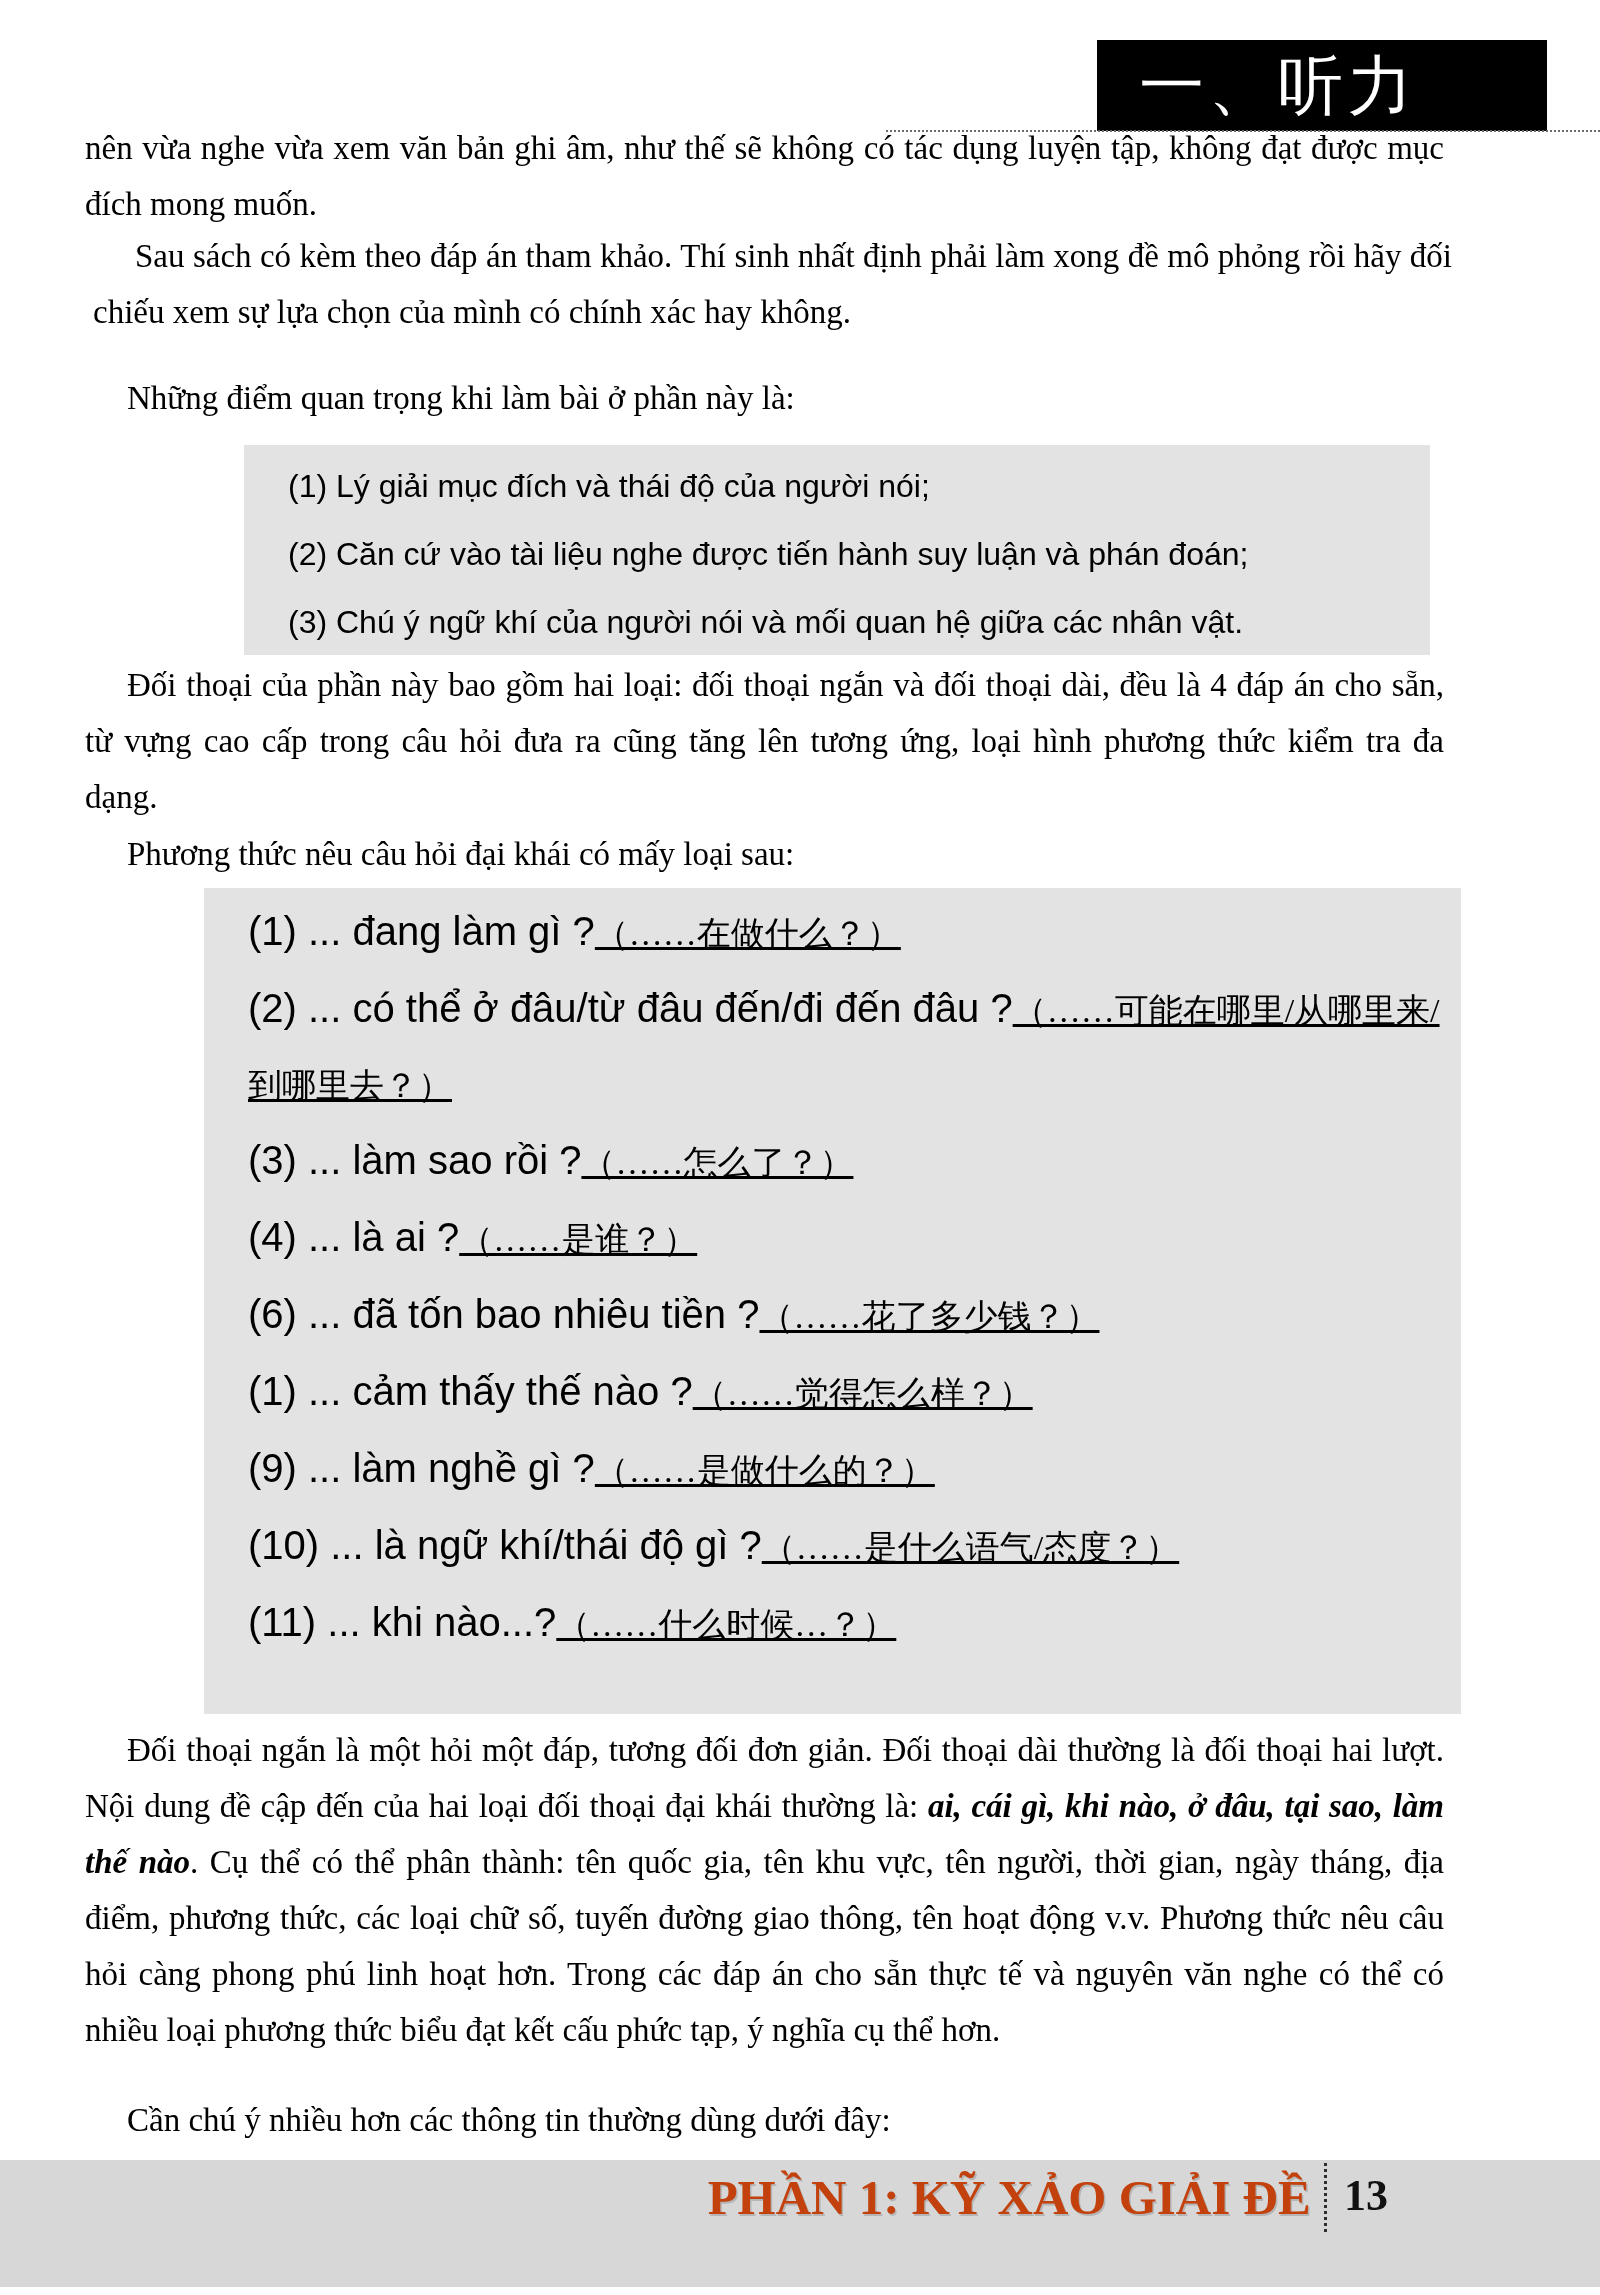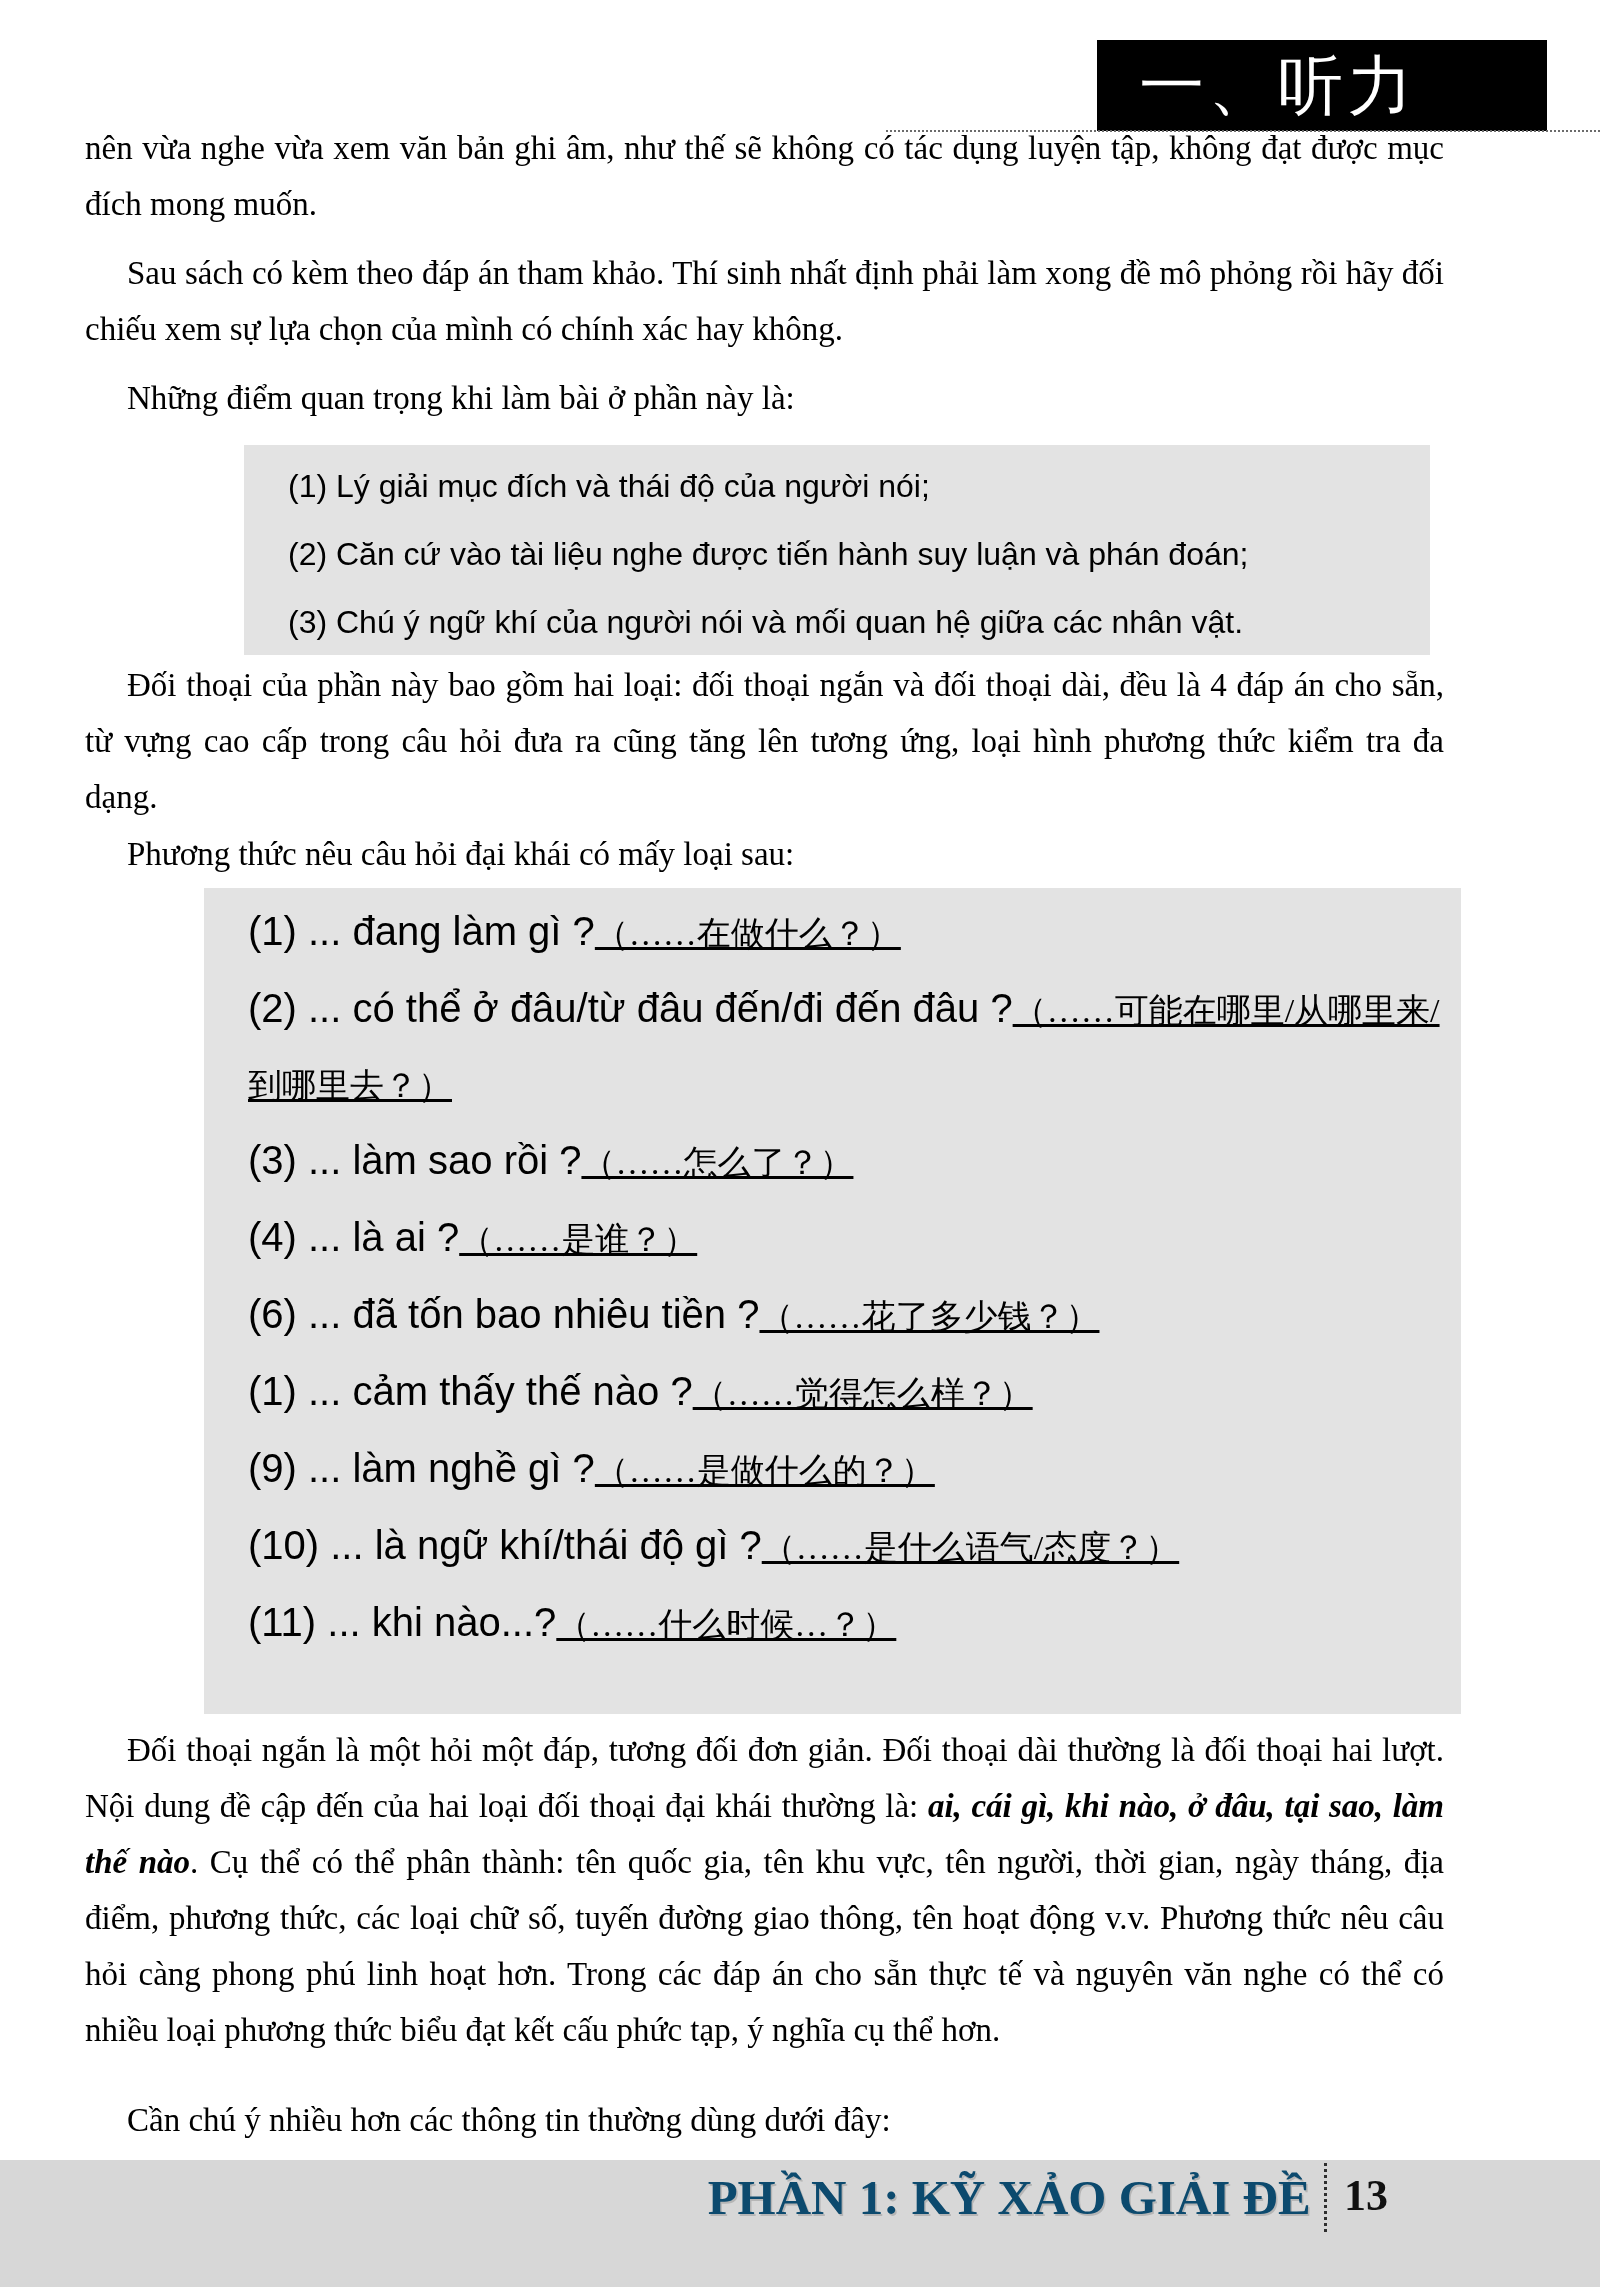--- a/index.html
+++ b/index.html
@@ -84,21 +84,21 @@
     background: #d7d7d7;
   }
   .footer-title {
     position: absolute;
     left: 692px; top: 8.8px;
     width: 626px;
     font-family: "Liberation Serif", "DejaVu Serif", serif;
     font-weight: bold;
     font-size: 49px;
     letter-spacing: 0px;
-    color: #0c4a6e;
+    color: #c2410c;
     text-shadow: 1.5px 1.5px 0 #b5b5b5;
     white-space: nowrap;
     text-align: right;
     padding-right: 7.4px;
   }
   .footer-dotted-vline {
     position: absolute;
     left: 1324px; top: 2.9px;
     height: 69px; width: 0;
     border-left: 3.7px dotted #2e2e2e;
@@ -117,21 +117,21 @@
 
 <div class="page">
 
   <div class="chapter-band">
     <span class="zh-title">一、听力</span>
   </div>
   <div class="header-dotted-rule"></div>
 
   <p class="para" style="top:120px;">nên vừa nghe vừa xem văn bản ghi âm, như thế sẽ không có tác dụng luyện tập, không đạt được mục đích mong muốn.</p>
 
-  <p class="para indent" style="top:245px;">Sau sách có kèm theo đáp án tham khảo. Thí sinh nhất định phải làm xong đề mô phỏng rồi hãy đối chiếu xem sự lựa chọn của mình có chính xác hay không.</p>
+  <p class="para indent" style="top:228px;margin-left:8px;">Sau sách có kèm theo đáp án tham khảo. Thí sinh nhất định phải làm xong đề mô phỏng rồi hãy đối chiếu xem sự lựa chọn của mình có chính xác hay không.</p>
 
   <p class="para indent" style="top:370px;">Những điểm quan trọng khi làm bài ở phần này là:</p>
 
   <div class="grey-box box-keypoints">
     <div class="kp-item">(1) Lý giải mục đích và thái độ của người nói;</div>
     <div class="kp-item">(2) Căn cứ vào tài liệu nghe được tiến hành suy luận và phán đoán;</div>
     <div class="kp-item">(3) Chú ý ngữ khí của người nói và mối quan hệ giữa các nhân vật.</div>
   </div>
 
   <p class="para indent" style="top:657px;">Đối thoại của phần này bao gồm hai loại: đối thoại ngắn và đối thoại dài, đều là 4 đáp án cho sẵn, từ vựng cao cấp trong câu hỏi đưa ra cũng tăng lên tương ứng, loại hình phương thức kiểm tra đa dạng.</p>

